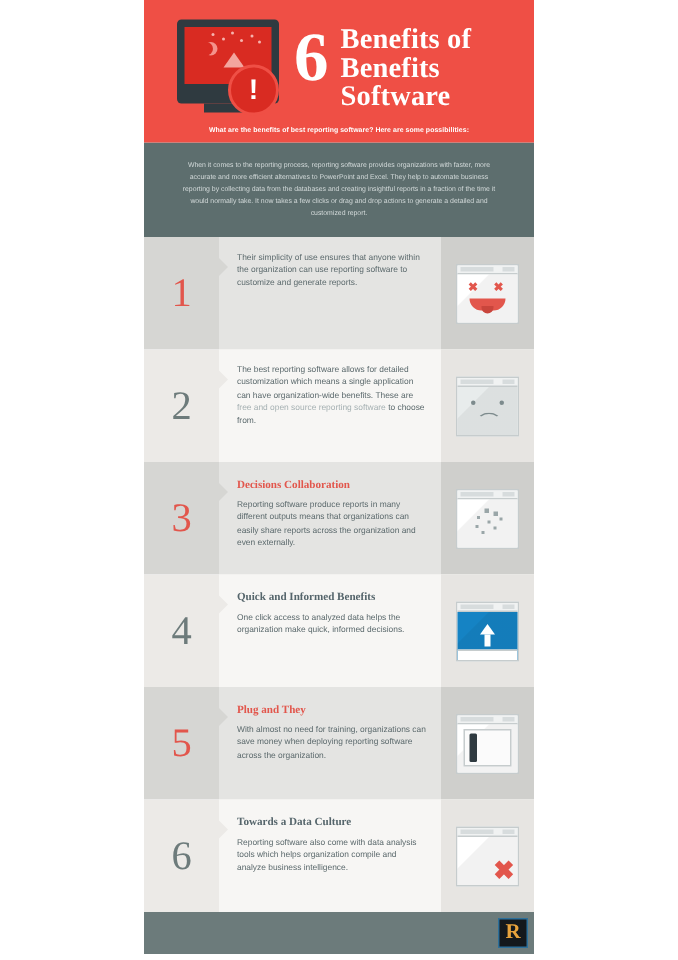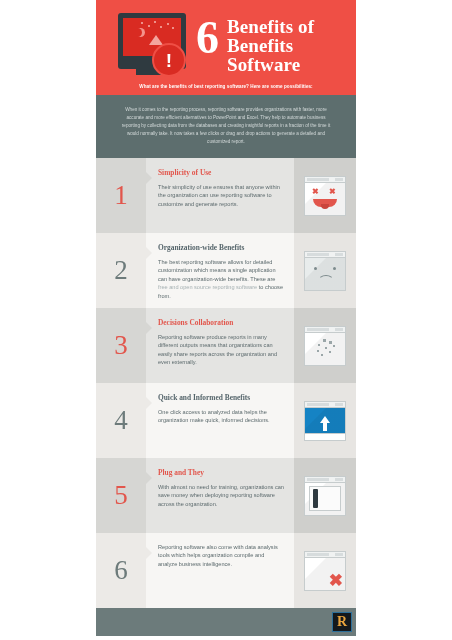--- a/index.html
+++ b/index.html
@@ -305,21 +305,20 @@
     </div>
 
     <div class="list">
 
       <div class="row shade">
         <div class="num-cell">
           <div class="num red">1</div>
           <div class="notch"></div>
         </div>
         <div class="text-cell">
-          <p class="item-title red">Simplicity of Use</p>
           <p class="item-body"><span>Their simplicity of use ensures that anyone within the organization can use reporting software to customize and generate reports.</span></p>
         </div>
         <div class="icon-cell">
           <div class="win">
             <div class="win-bar">
               <div class="url"></div>
               <div class="ctrl"></div>
             </div>
             <div class="win-body">
               <div class="gloss"></div>
@@ -331,21 +330,20 @@
           </div>
         </div>
       </div>
 
       <div class="row plain">
         <div class="num-cell">
           <div class="num gray">2</div>
           <div class="notch"></div>
         </div>
         <div class="text-cell">
-          <p class="item-title gray">Organization-wide Benefits</p>
           <p class="item-body"><span>The best reporting software allows for detailed customization which means a single application can have organization-wide benefits. These are </span><span class="lnk">free and open source reporting software</span><span> to choose from.</span></p>
         </div>
         <div class="icon-cell">
           <div class="win">
             <div class="win-bar">
               <div class="url"></div>
               <div class="ctrl"></div>
             </div>
             <div class="win-body" style="background:#e8ecec">
               <div class="gloss"></div>
@@ -439,20 +437,21 @@
           </div>
         </div>
       </div>
 
       <div class="row plain">
         <div class="num-cell">
           <div class="num gray">6</div>
           <div class="notch"></div>
         </div>
         <div class="text-cell">
+          <p class="item-title gray">Towards a Data Culture</p>
           <p class="item-body"><span>Reporting software also come with data analysis tools which helps organization compile and analyze business intelligence.</span></p>
         </div>
         <div class="icon-cell">
           <div class="win">
             <div class="win-bar">
               <div class="url"></div>
               <div class="ctrl"></div>
             </div>
             <div class="win-body">
               <div class="gloss"></div>

